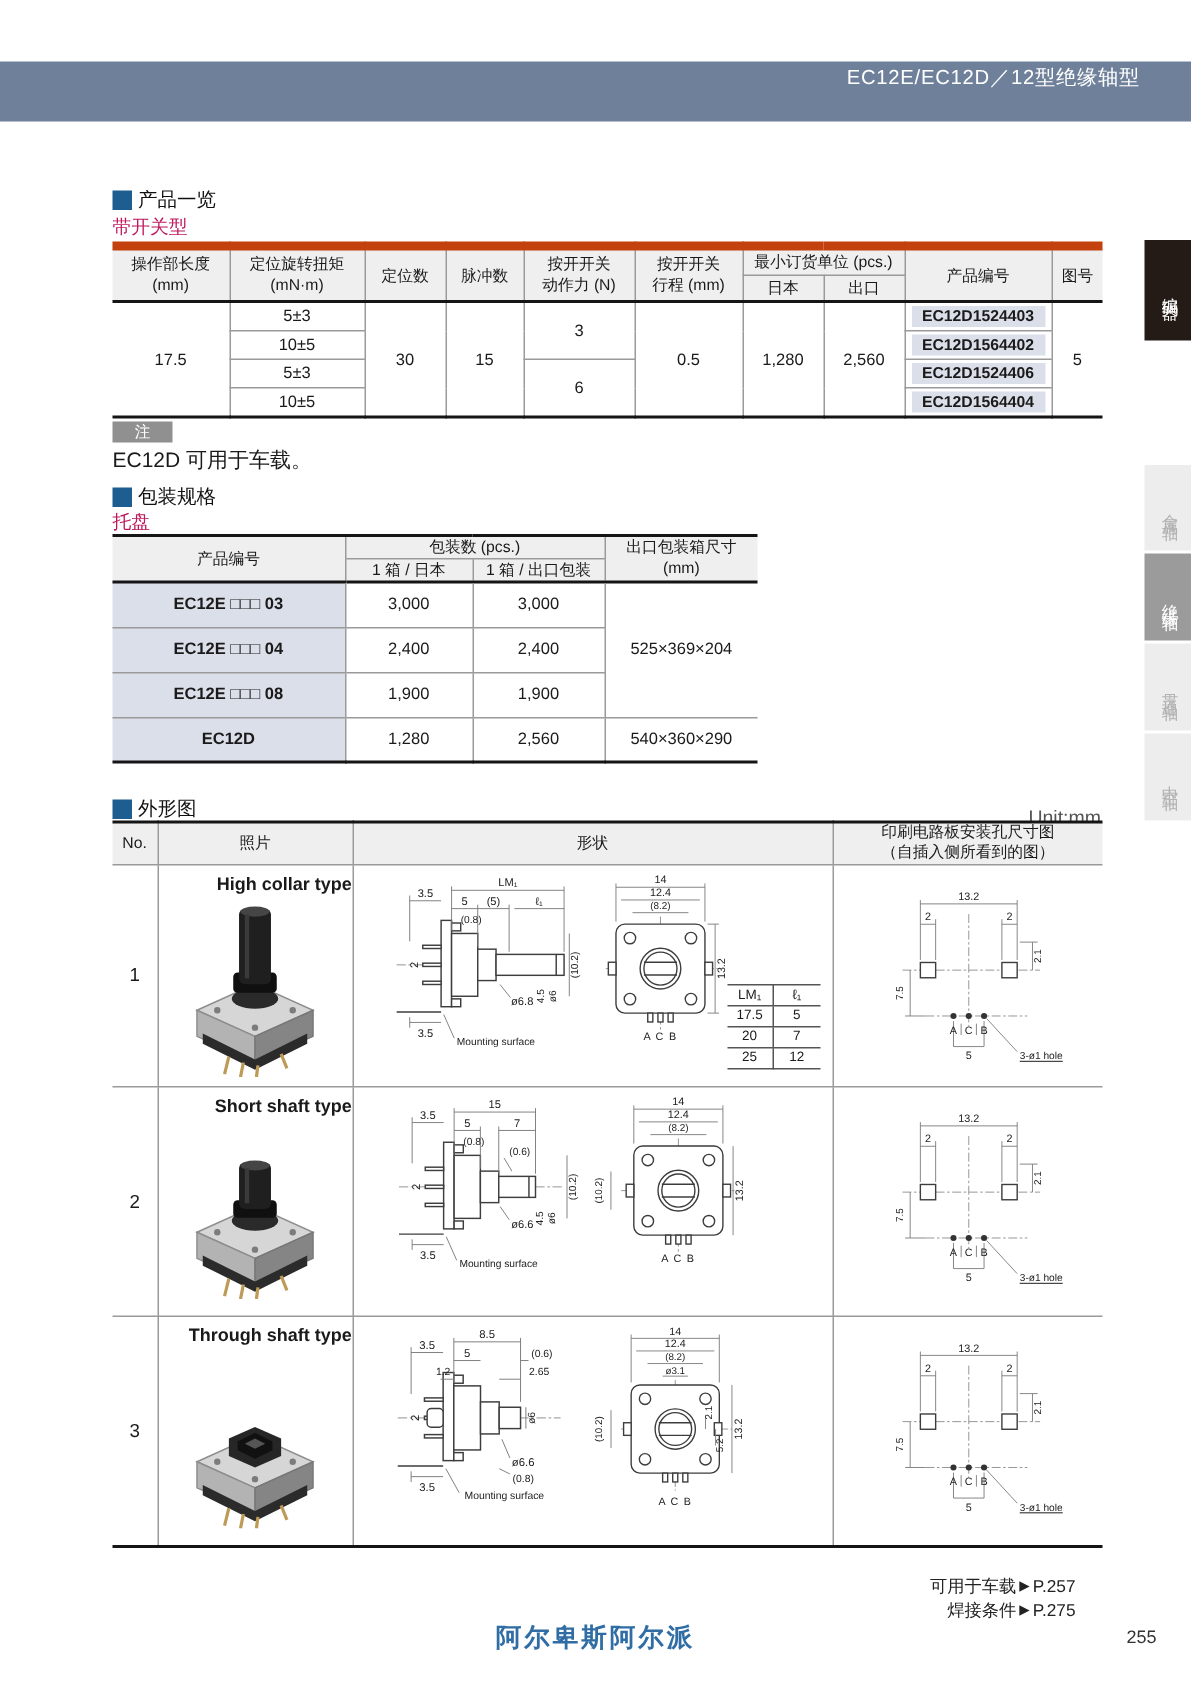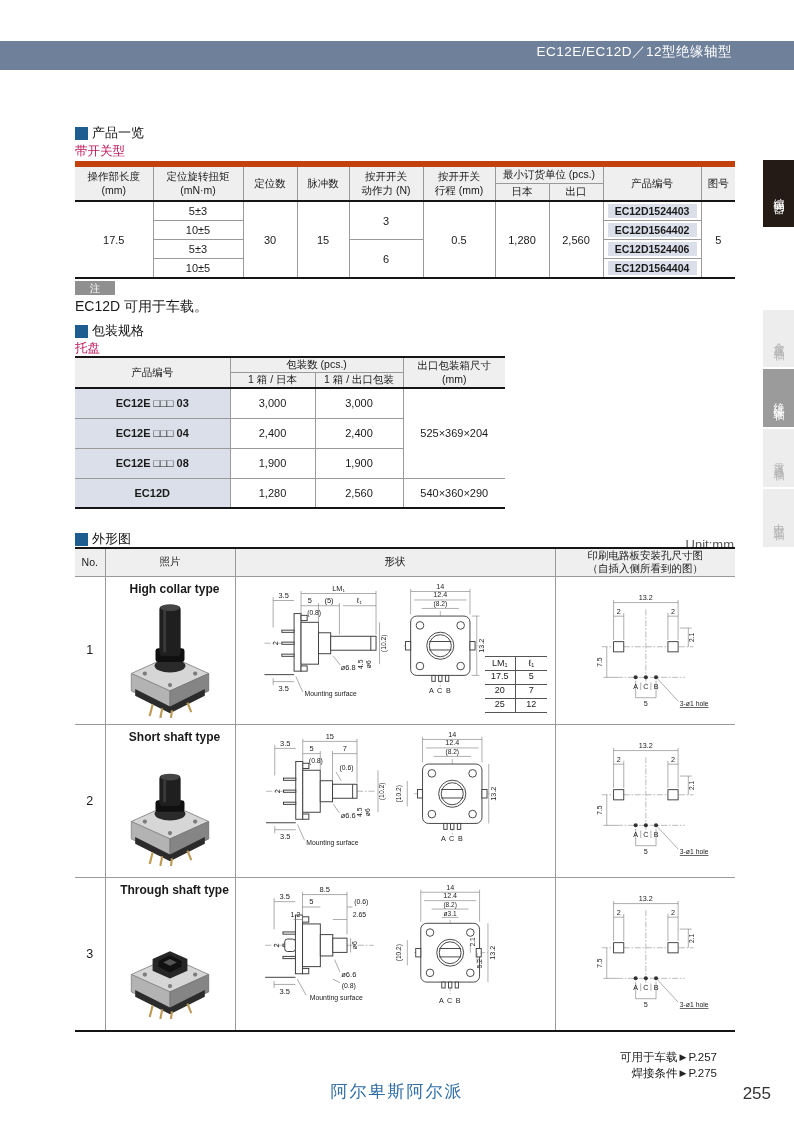--- a/index.html
+++ b/index.html
@@ -1,22 +1,22 @@
 <!DOCTYPE html>
 <html><head>
 <meta charset="utf-8">
 <style>
   *{margin:0;padding:0;box-sizing:border-box}
   html,body{background:#fff}
   body{font-family:"Liberation Sans","DejaVu Sans",sans-serif;color:#1a1a1a}
   .page{position:relative;width:794px;height:1123px;background:#fff;overflow:hidden}
 
   
-  .topbar{position:absolute;top:41px;left:0;width:794px;height:29px;background:#6f809b;color:#fff;
-    font-size:13.5px;line-height:22px;text-align:right;padding-right:62px;letter-spacing:.5px}
+  .topbar{position:absolute;top:41px;left:0;width:794px;height:40px;background:#6f809b;color:#fff;
+    font-size:13.5px;line-height:22px;text-align:right;padding-right:34px;letter-spacing:.5px}
 
   
   .vtab{position:absolute;left:763px;width:31px;writing-mode:vertical-rl;display:flex;
     align-items:center;justify-content:center;font-size:11px;letter-spacing:3px}
   .tab-enc{top:160px;height:67px;background:#241a16;color:#fff}
   .tab-metal{top:310px;height:57px;background:#ededed;color:#b3b3b3}
   .tab-insul{top:369px;height:58px;background:#9b9b9b;color:#fff}
   .tab-through{top:429px;height:58px;background:#ededed;color:#b3b3b3}
   .tab-hollow{top:489px;height:58px;background:#ededed;color:#b3b3b3}
 
@@ -63,21 +63,21 @@
   
   .t3{position:absolute;top:547px;left:75px;width:660px;table-layout:fixed;
       border-top:2px solid #151515;border-bottom:2px solid #151515}
   .t3 th{background:#efefef;border:1px solid #9a9a9a;font-size:10.5px;height:28px;padding:0 2px}
   .t3 td{border:1px solid #9a9a9a;vertical-align:top;padding:0}
   .t3 tbody tr:first-child td{border-top:1.5px solid #2a2a2a}
   .t3 tr>*:first-child{border-left:none}
   .t3 tr>*:last-child{border-right:none}
   .no-cell{vertical-align:middle!important;font-size:12.5px}
   .row1 td{height:148px}.row2 td{height:153px}.row3 td{height:154px}
-  .type-label{font-weight:bold;font-size:12px;text-align:center;padding:5px 0 0 9px}
+  .type-label{font-weight:bold;font-size:12px;text-align:right;padding:5px 0 0 9px}
   .photo-cell svg{display:block;margin:4px auto 0}
   .shape-cell{position:relative}
   .shape-wrap{display:flex;align-items:flex-start;gap:2px;padding:5px 0 0 4px}
   .lmt{position:absolute;right:8px;bottom:11px;font-size:9px;background:#fff}
   .lmt th,.lmt td{border:1px solid #555;width:31px;height:14px;text-align:center;padding:0;background:#fff;font-size:9px}
   .pcb-wrap{display:flex;justify-content:center;padding-top:12px}
 
   
   .dl{stroke:#787878;stroke-width:.7;fill:none}
   .ol{stroke:#3d3d3d;stroke-width:1.1;fill:#fff}
@@ -86,22 +86,22 @@
   .ds{font-size:7.8px;fill:#222}
   .mid{text-anchor:middle}
   .hole-note{font-size:8px;fill:#222;text-decoration:underline}
   .pinlbl{font-size:8.5px;fill:#222;letter-spacing:1px}
 
   
   .flink{position:absolute;right:77px;font-size:11.5px;color:#222}
   .flink .arr{font-size:9px;vertical-align:1px;padding:0 2px}
   .flink1{top:1050px}.flink2{top:1066px}
   .logo{position:absolute;top:1080px;left:0;width:794px;text-align:center;
-    font-size:17px;font-weight:normal;color:#2f6da4;letter-spacing:2px}
-  .pageno{position:absolute;top:1084px;right:23px;font-size:17px;color:#333}
+    font-size:17px;font-weight:bold;color:#2f6da4;letter-spacing:2px}
+  .pageno{position:absolute;top:1084px;right:23px;font-size:12px;color:#333}
 </style>
 </head>
 <body>
 
 <div class="page">
 
   <div class="topbar">
     <span>EC12E/EC12D／12型绝缘轴型</span>
   </div>
 

